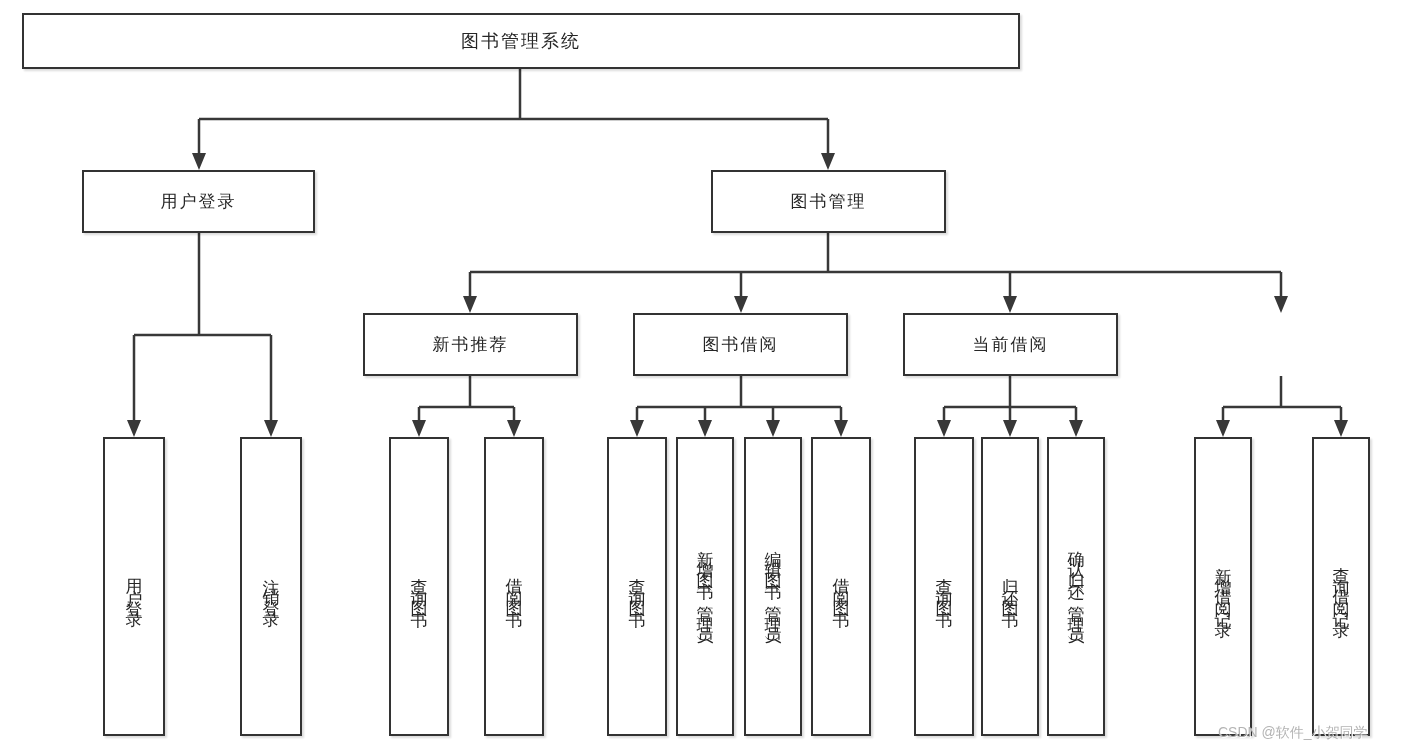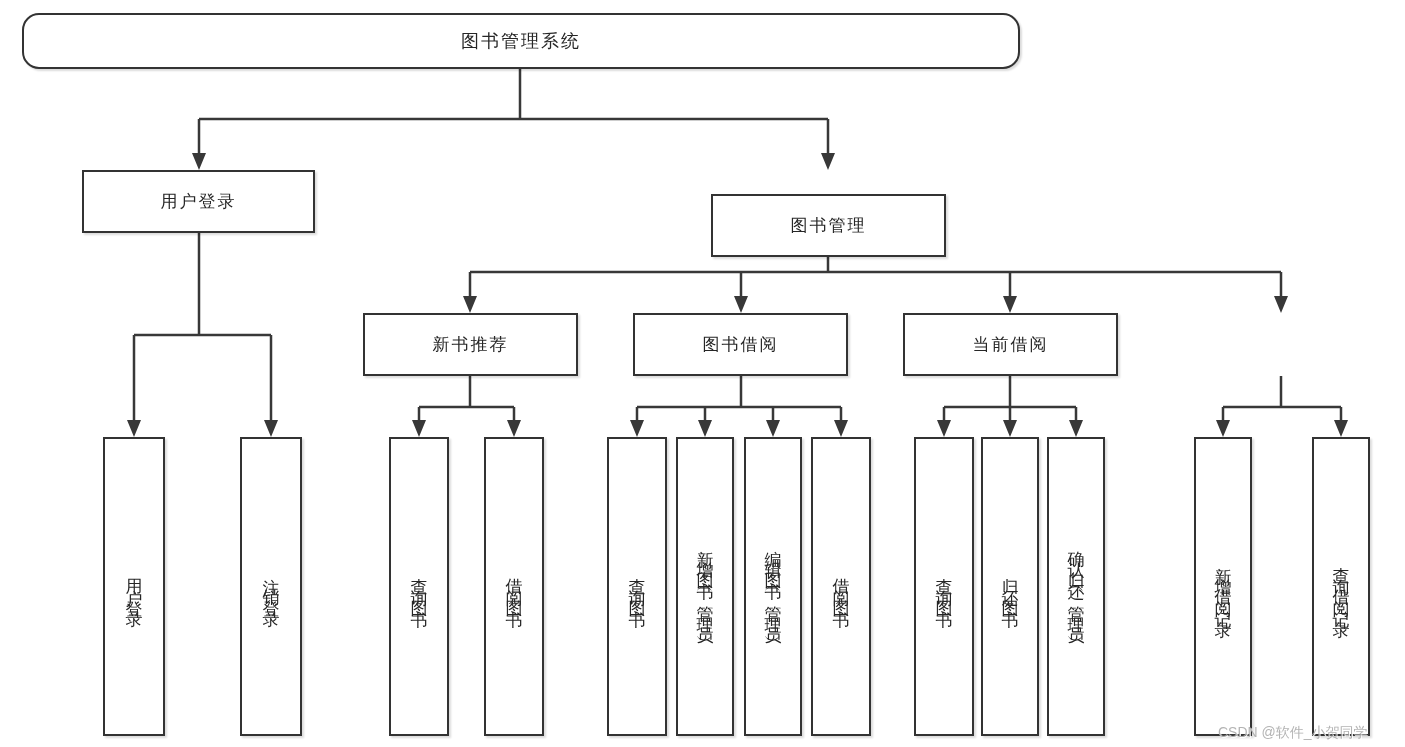--- a/index.html
+++ b/index.html
@@ -34,21 +34,20 @@
     box-shadow: 2px 2px 2px rgba(0,0,0,0.14);
   }
   .hbox {
     font-size: 17px;
     letter-spacing: 2px;
     white-space: nowrap;
   }
   .rootbox {
     font-size: 18px;
     letter-spacing: 2px;
-    border-radius: 17px;
   }
   .vbox {
     font-size: 17px;
     writing-mode: vertical-rl;
     text-orientation: upright;
     letter-spacing: 11px;
     line-height: 1;
     text-align: center;
   }
   #watermark {
@@ -121,21 +120,21 @@
              M944 437 l-7 -17 h14 Z
              M1010 437 l-7 -17 h14 Z
              M1076 437 l-7 -17 h14 Z
              M1223 437 l-7 -17 h14 Z
              M1341 437 l-7 -17 h14 Z"></path>
   </svg>
 
   <div class="node hbox rootbox" style="left:22px; top:13px; width:998px; height:56px;">图书管理系统</div>
 
   <div class="node hbox" style="left:82px; top:170px; width:233px; height:63px;">用户登录</div>
-  <div class="node hbox" style="left:711px; top:170px; width:235px; height:63px;margin-top:24px;">图书管理</div>
+  <div class="node hbox" style="left:711px; top:170px; width:235px; height:63px;">图书管理</div>
 
   <div class="node hbox" style="left:633px; top:313px; width:215px; height:63px;">图书借阅</div>
   <div class="node hbox" style="left:363px; top:313px; width:215px; height:63px;">新书推荐</div>
   <div class="node hbox" style="left:903px; top:313px; width:215px; height:63px;">当前借阅</div>
 
   <div class="node vbox" style="left:103px; top:437px; width:62px; height:299px;">用户登录</div>
   <div class="node vbox" style="left:240px; top:437px; width:62px; height:299px;">注销登录</div>
 
   <div class="node vbox" style="left:389px; top:437px; width:60px; height:299px;">查询图书</div>
   <div class="node vbox" style="left:484px; top:437px; width:60px; height:299px;">借阅图书</div>

